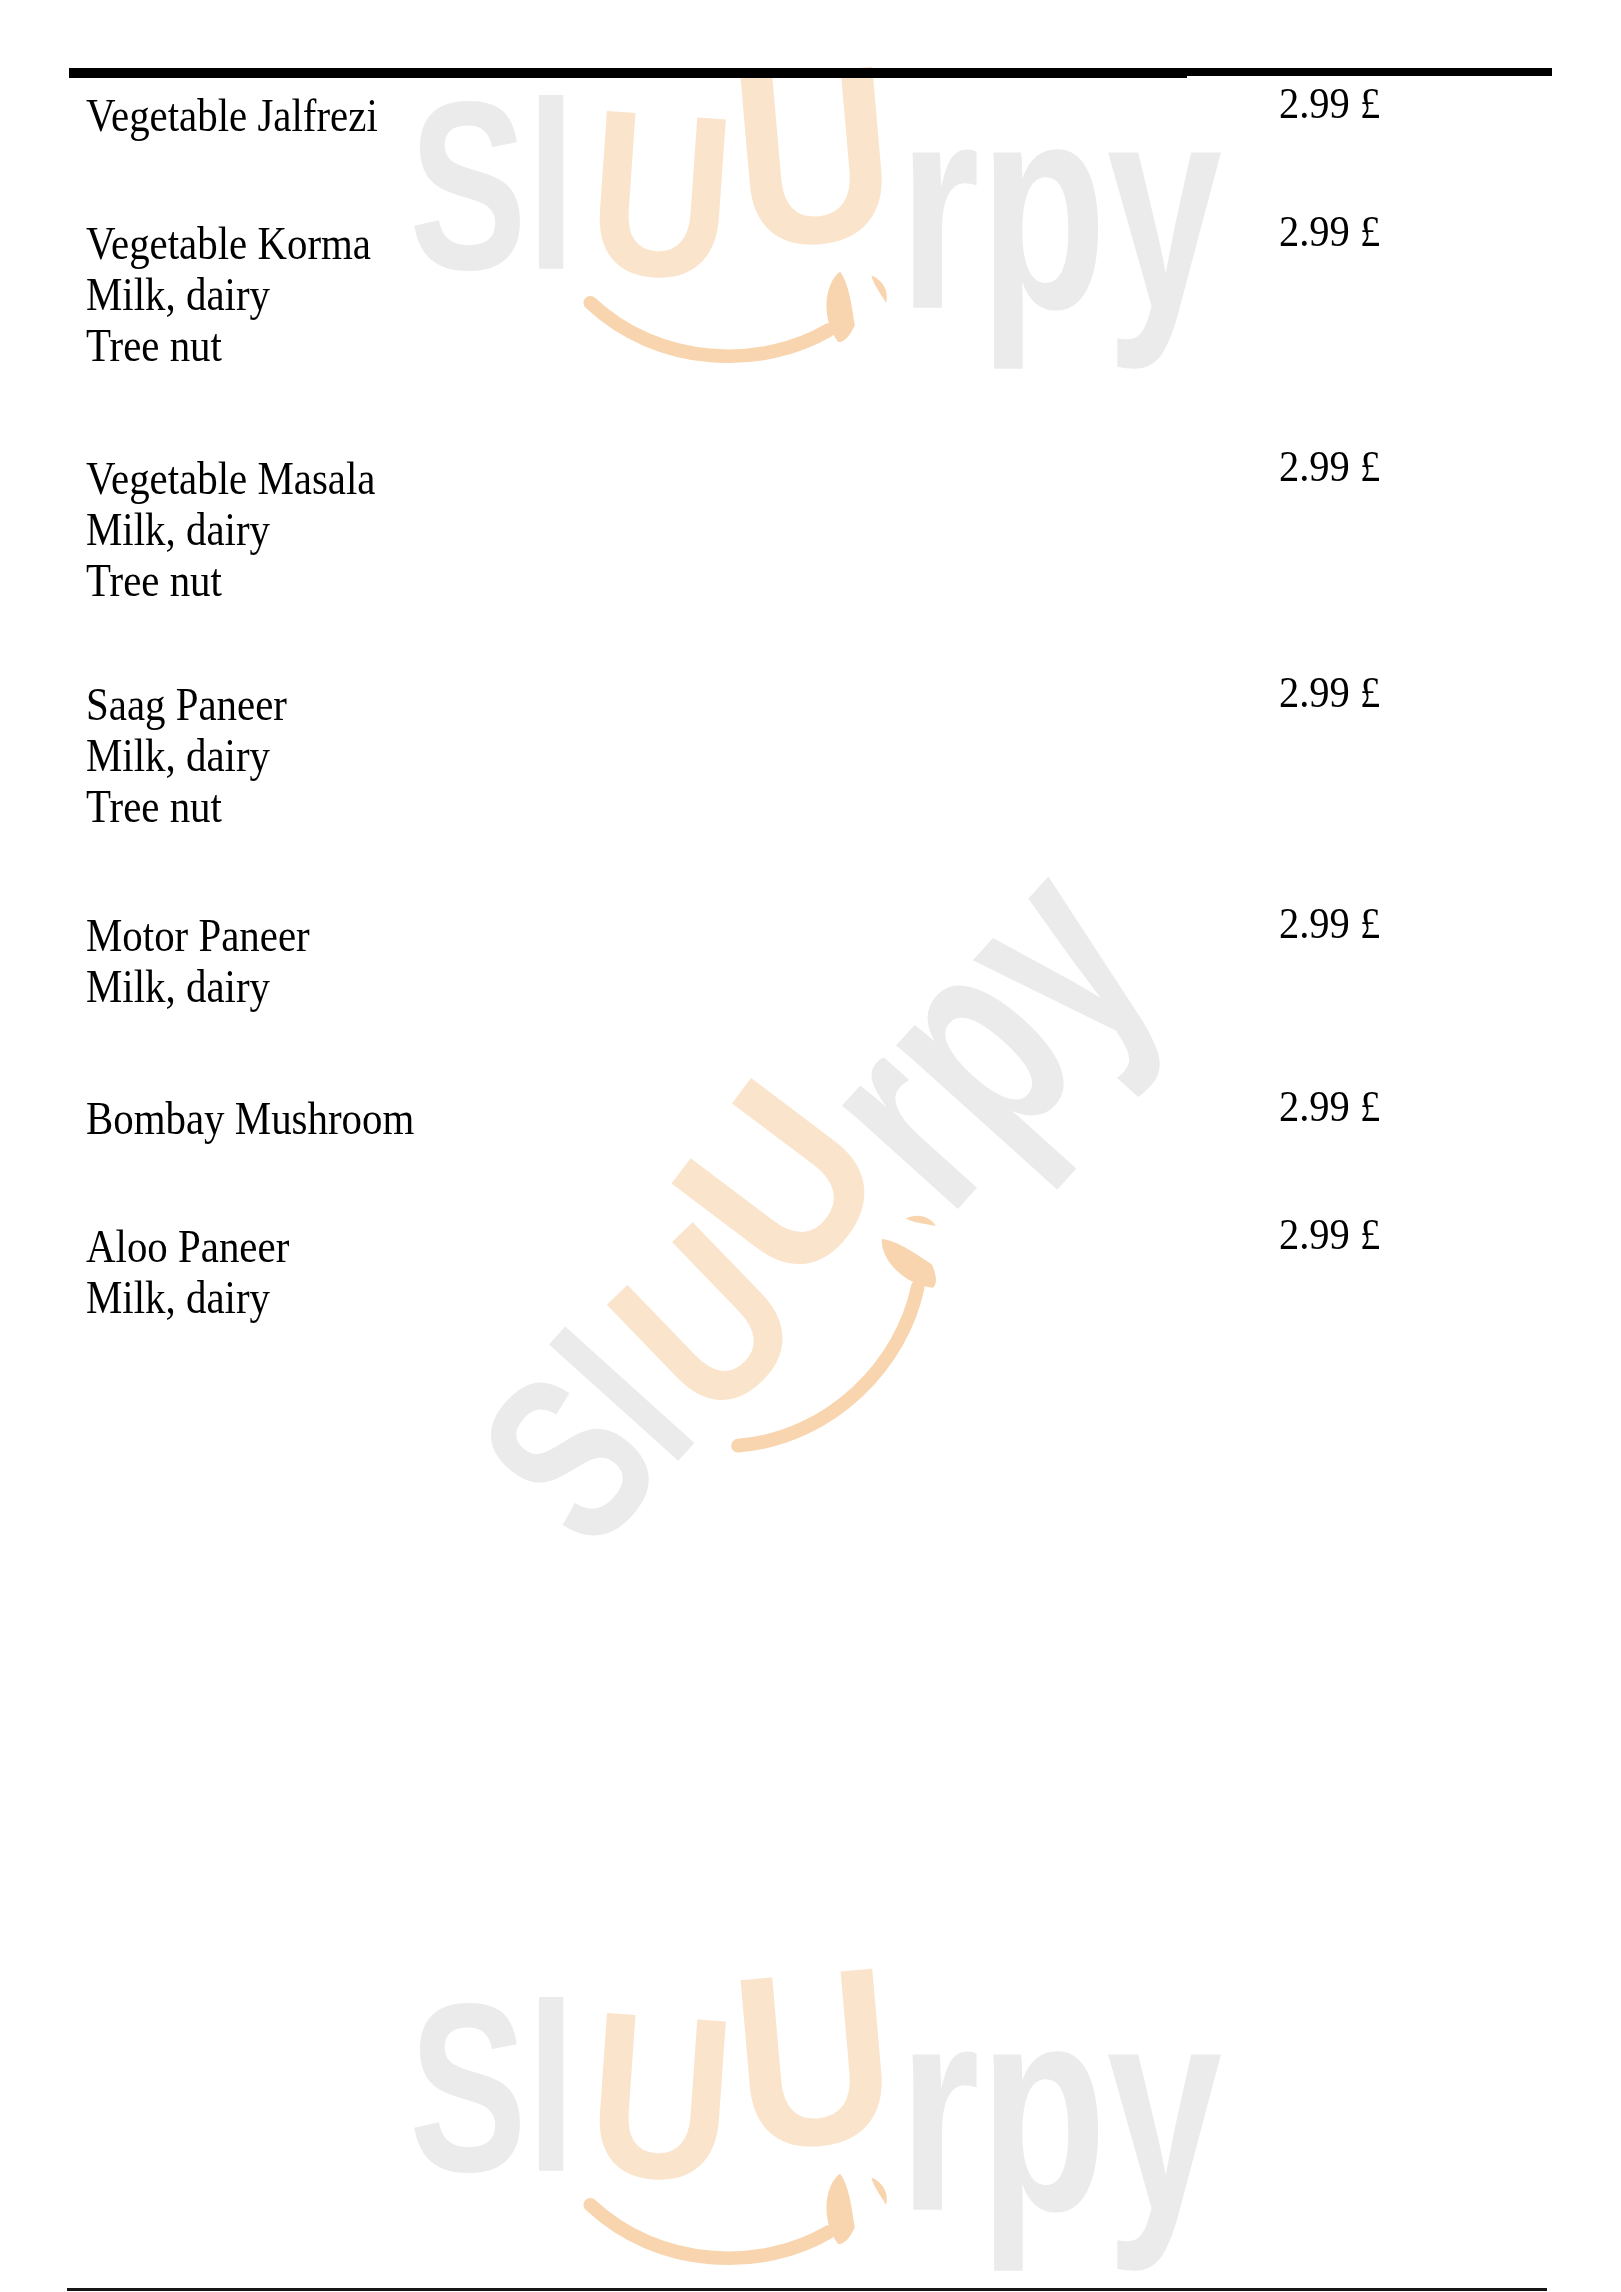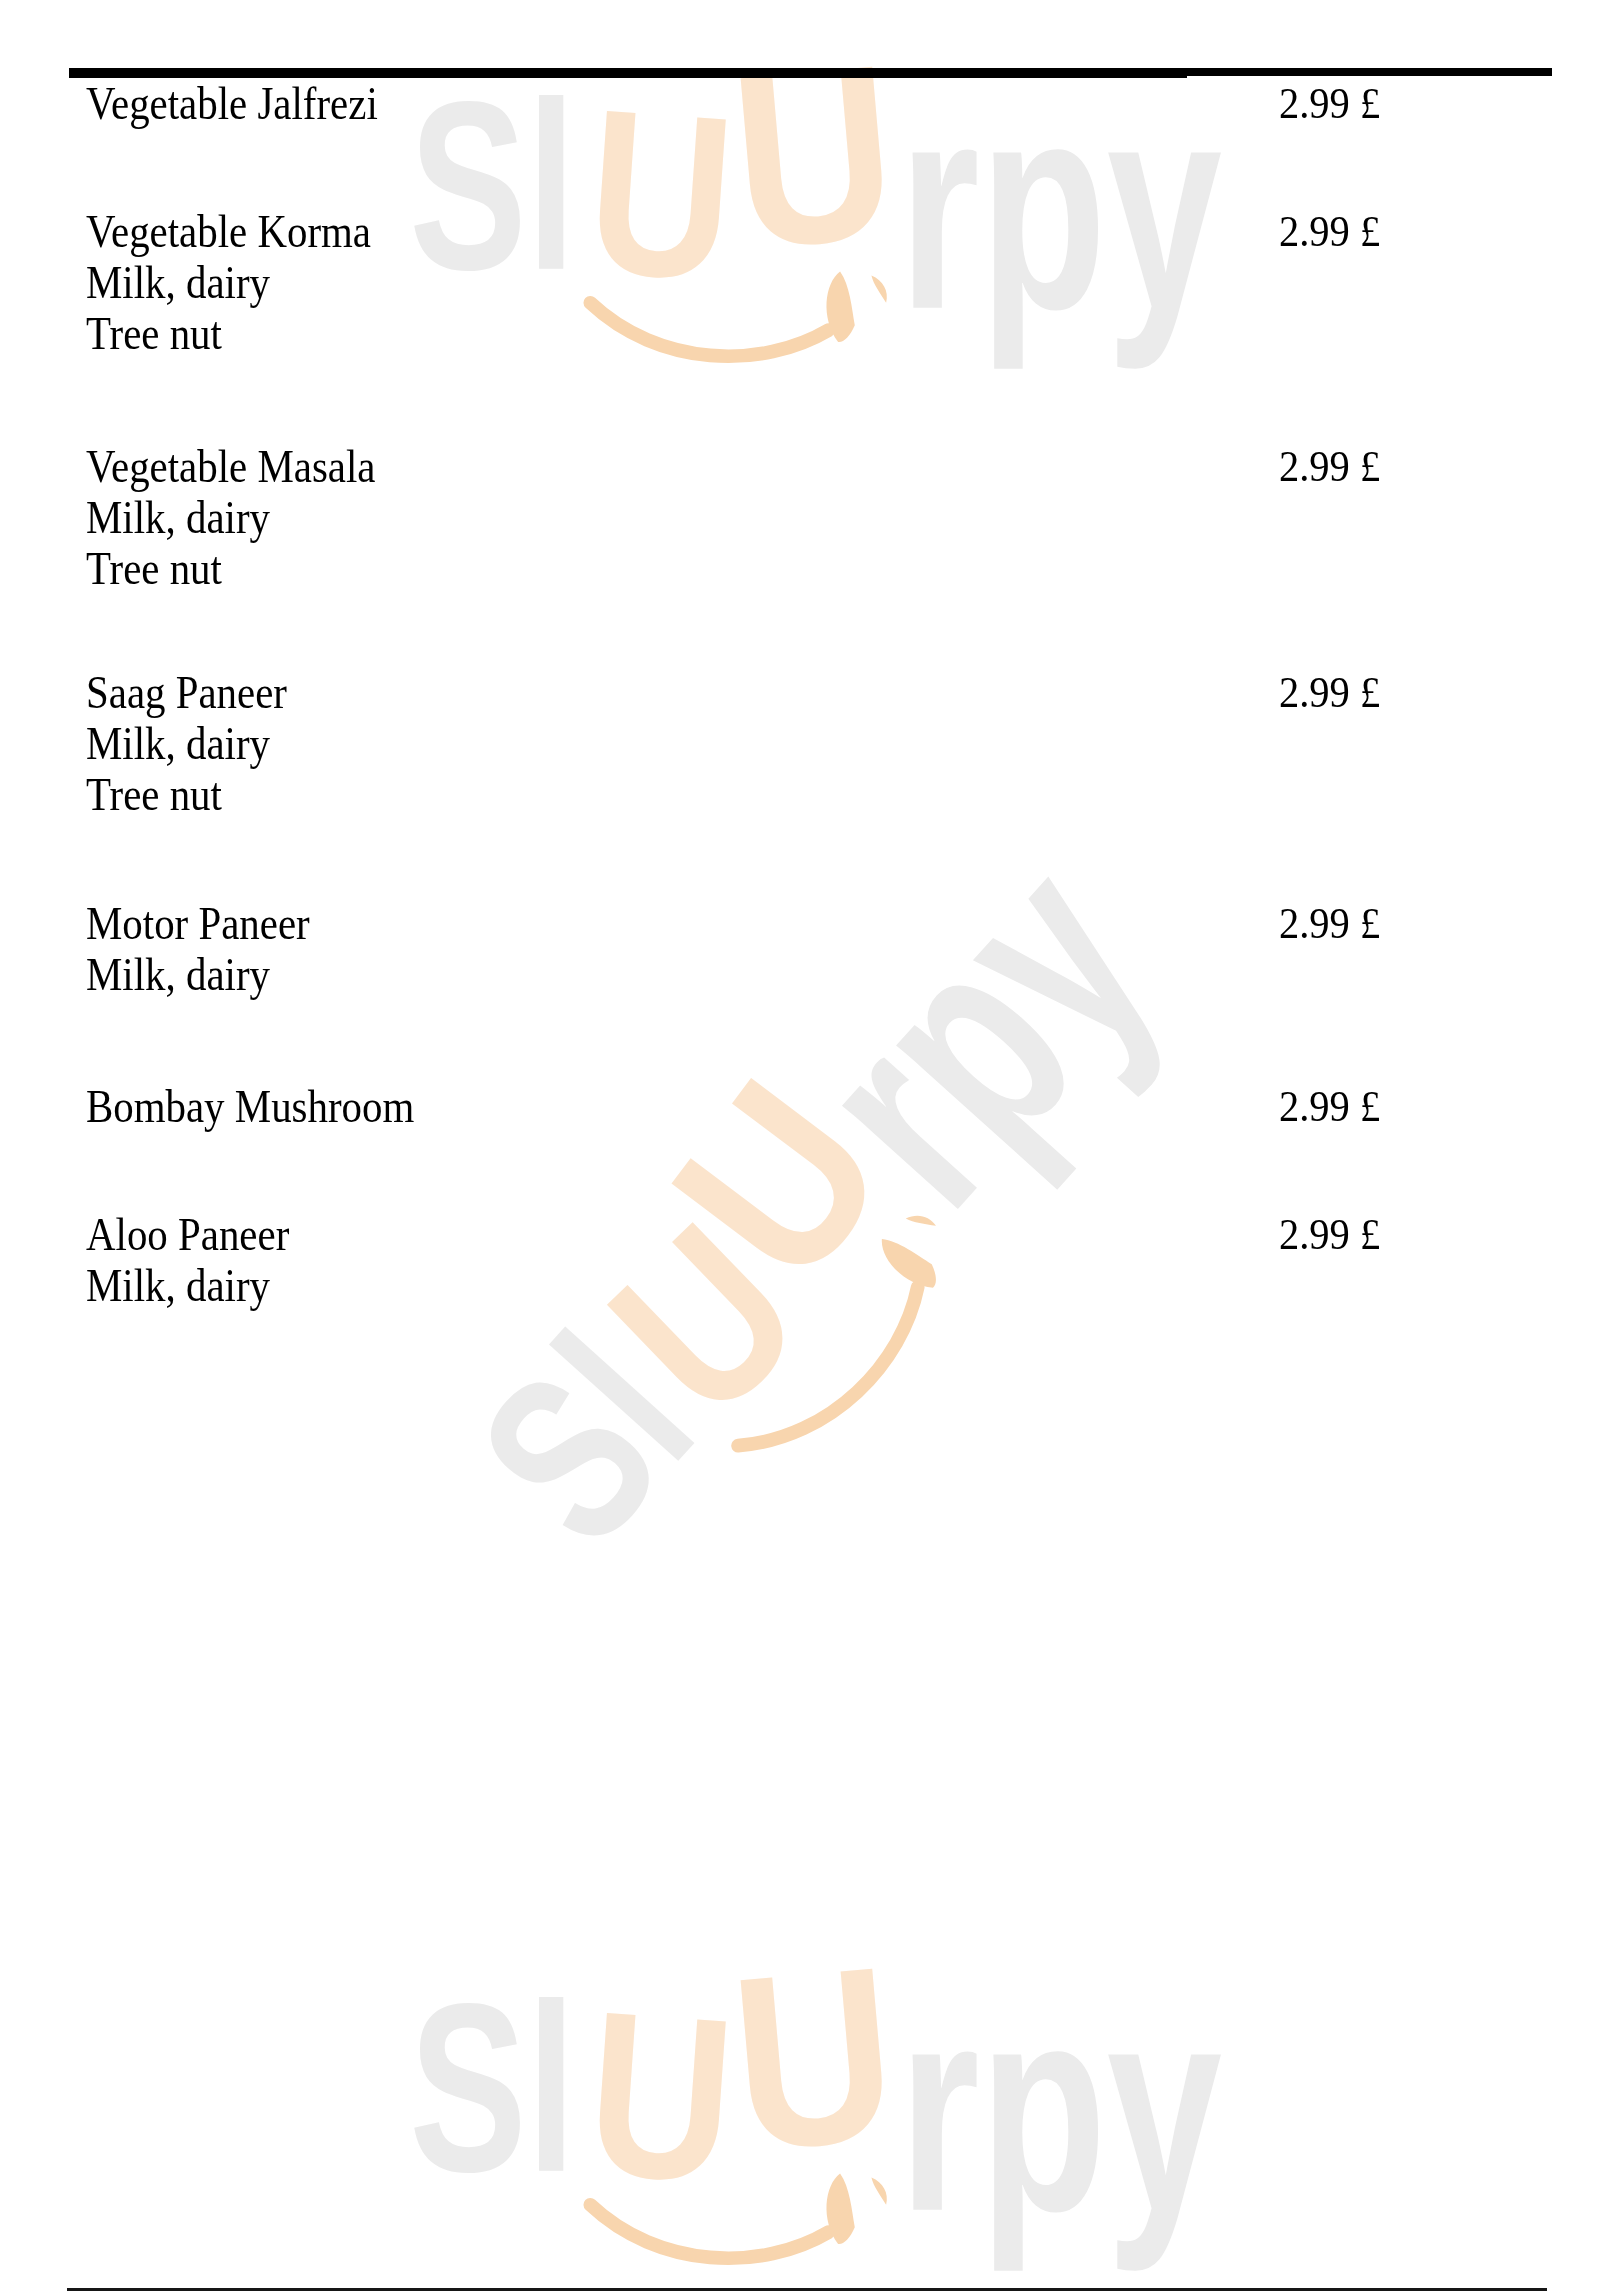--- a/index.html
+++ b/index.html
@@ -40,21 +40,21 @@
 
   
   .row {
     position: absolute;
     left: 0;
     width: 1621px;
   }
   .name-block {
     position: absolute;
     left: 86px;
-    top: 0;
+    top: 12px;
   }
   .line {
     font-size: 47px;
     line-height: 51px;
     white-space: nowrap;
     transform: scaleX(0.87);
     transform-origin: left center;
   }
   .price {
     position: absolute;

